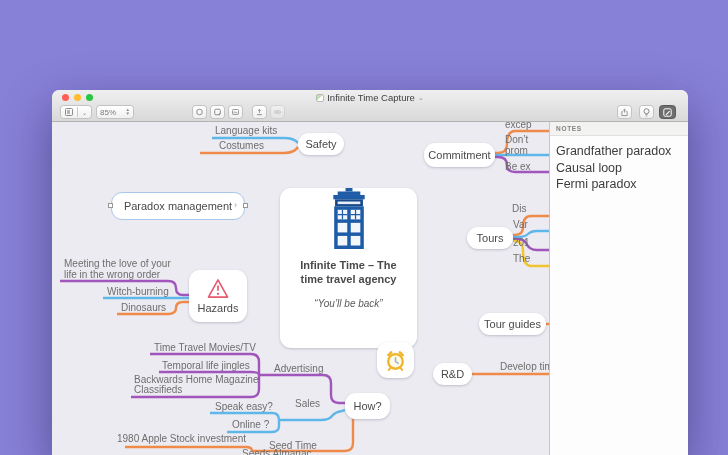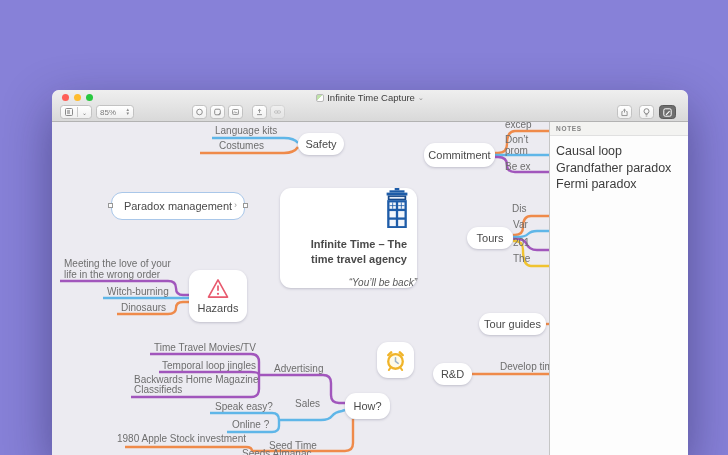--- a/index.html
+++ b/index.html
@@ -180,21 +180,21 @@
         <div class="blabel" style="left:453px;top:40px;">Be ex</div>
         <div class="blabel" style="left:460px;top:82px;">Dis</div>
         <div class="blabel" style="left:461px;top:98px;">Var</div>
         <div class="blabel" style="left:461px;top:116px;">201</div>
         <div class="blabel" style="left:461px;top:132px;">The</div>
         <div class="blabel" style="left:12px;top:137px;">Meeting the love of your</div>
         <div class="blabel" style="left:12px;top:148px;">life in the wrong order</div>
         <div class="blabel" style="left:55px;top:165px;">Witch-burning</div>
         <div class="blabel" style="left:69px;top:181px;">Dinosaurs</div>
         <div class="blabel" style="left:102px;top:221px;">Time Travel Movies/TV</div>
-        <div class="blabel" style="left:110px;top:239px;">Temporal loop jingles</div>
+        <div class="blabel" style="left:110px;top:239px;">Temporal life jingles</div>
         <div class="blabel" style="left:82px;top:253px;">Backwards Home Magazine</div>
         <div class="blabel" style="left:82px;top:263px;">Classifieds</div>
         <div class="blabel" style="left:222px;top:242px;">Advertising</div>
         <div class="blabel" style="left:163px;top:280px;">Speak easy?</div>
         <div class="blabel" style="left:180px;top:298px;">Online ?</div>
         <div class="blabel" style="left:243px;top:277px;">Sales</div>
         <div class="blabel" style="left:65px;top:312px;">1980 Apple Stock investment</div>
         <div class="blabel" style="left:190px;top:327px;">Seeds Almanac</div>
         <div class="blabel" style="left:217px;top:319px;">Seed Time</div>
         <div class="blabel" style="left:448px;top:240px;">Develop time</div>
@@ -202,21 +202,21 @@
         <div class="node" style="left:246px;top:11px;width:46px;height:22px;">Safety</div>
         <div class="node" style="left:372px;top:21px;width:71px;height:24px;">Commitment</div>
 
         <div class="node node-paradox" style="left:59px;top:70px;width:134px;height:28px;">
           <span>Paradox management</span>
           <span class="handle hl"></span>
           <span class="handle hr"></span>
           <span class="collapse-ind">›</span>
         </div>
 
-        <div class="node col" style="left:228px;top:66px;width:137px;height:100px;justify-content:flex-start;align-items:flex-end;">
+        <div class="node col" style="left:228px;top:66px;width:137px;height:160px;justify-content:flex-start;">
           <svg width="40" height="61" viewBox="0 0 44 70">
             <rect x="18" y="0" width="8" height="4" fill="#1e5ca8"></rect>
             <rect x="9" y="4" width="26" height="4" fill="#1e5ca8"></rect>
             <rect x="4" y="8" width="36" height="5" fill="#1e5ca8"></rect>
             <rect x="6" y="13" width="32" height="8" fill="#17498a"></rect>
             <rect x="9" y="15.5" width="26" height="3" fill="#e8eef8"></rect>
             <rect x="5" y="21" width="34" height="49" fill="#1e5ca8"></rect>
             <g fill="#f3f6fb">
               <rect x="9" y="25" width="11" height="11"></rect>
                 <rect x="24" y="25" width="11" height="11"></rect>
@@ -255,20 +255,20 @@
           </svg>
         </div>
 
         <div class="node" style="left:381px;top:241px;width:39px;height:22px;">R&amp;D</div>
         <div class="node" style="left:293px;top:271px;width:45px;height:26px;">How?</div>
       </div>
 
       <aside class="notes-panel">
         <div class="notes-header">NOTES</div>
         <div class="notes-body">
+          <div>Grandfather paradox</div>
           <div>Causal loop</div>
-          <div>Grandfather paradox</div>
           <div>Fermi paradox</div>
         </div>
       </aside>
     </div>
   </div>
 </div>
 
 </body></html>

